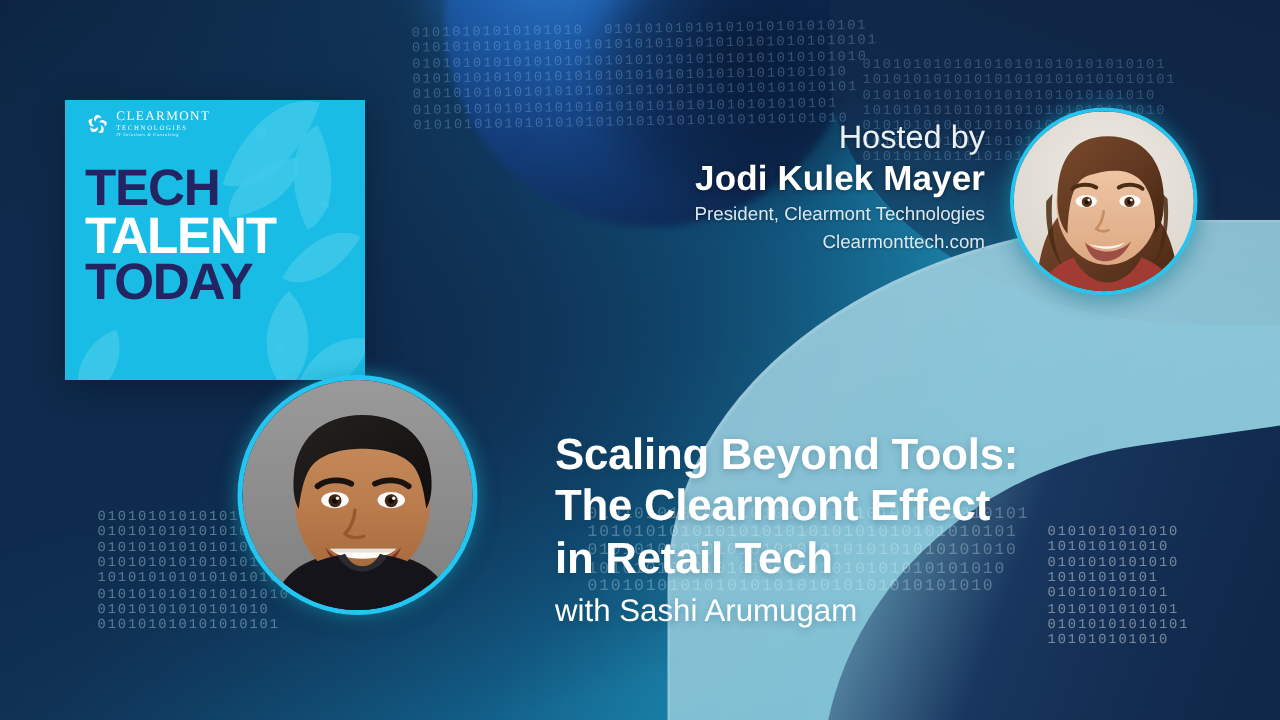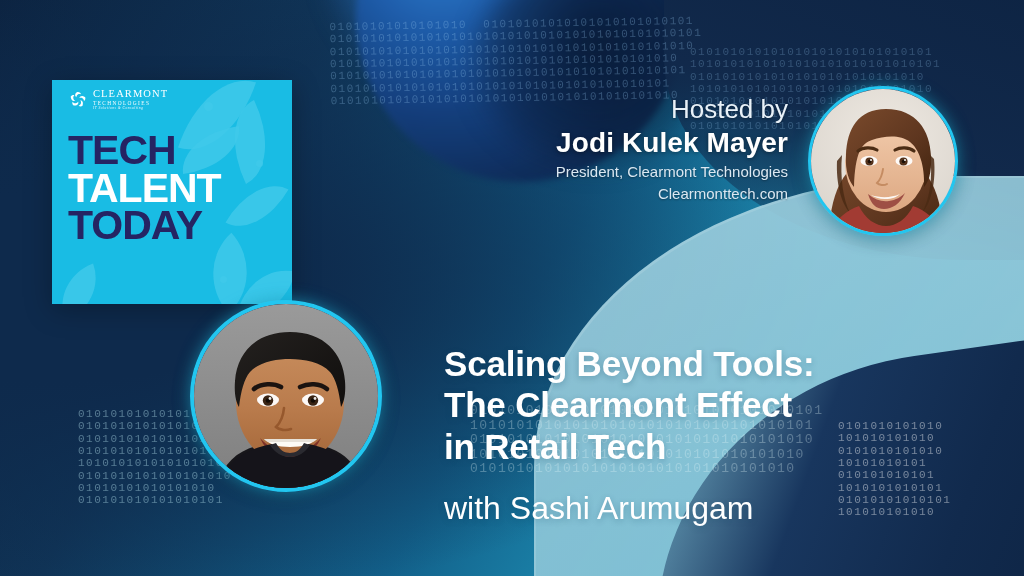--- a/index.html
+++ b/index.html
@@ -140,22 +140,22 @@
   #avatar-guest{ left:190px; top:300px; width:192px; height:192px; border-width:4px; }
   .avatar .photo { position:absolute; inset:0; }
 
   
   #title-block { position:absolute; left:444px; top:343px; z-index:6; }
   #title-block .tline {
     color:#ffffff; font-weight:bold; font-size:35px; line-height:1.18;
     letter-spacing:-.2px; text-shadow:0 2px 6px rgba(10,60,90,.28);
   }
   #guest-line {
-    color:#ffffff; font-weight:400; font-size:32px; line-height:1.3;
-    margin-top:21px; text-shadow:0 2px 6px rgba(10,60,90,.28);
+    color:#ffffff; font-weight:400; font-size:25px; line-height:1.3;
+    margin-top:6px; text-shadow:0 2px 6px rgba(10,60,90,.28);
   }
 </style>
 </head>
 <body>
 
 <div id="stage">
 
   <div class="orb" id="orb-glow"></div>
   <div class="orb" id="orb-main"></div>
   <div class="orb" id="orb-shadow"></div>

